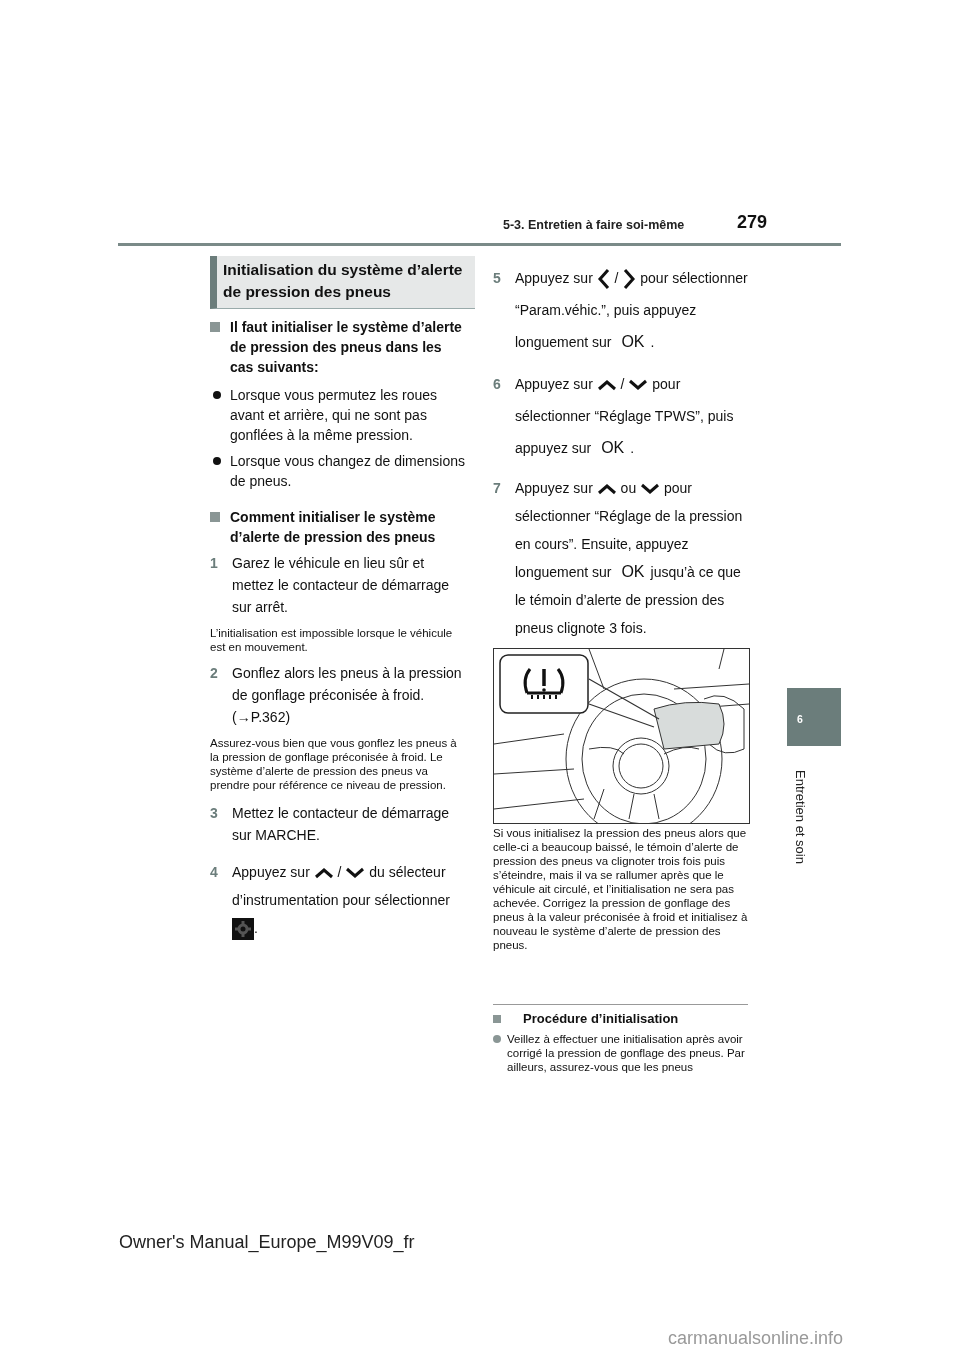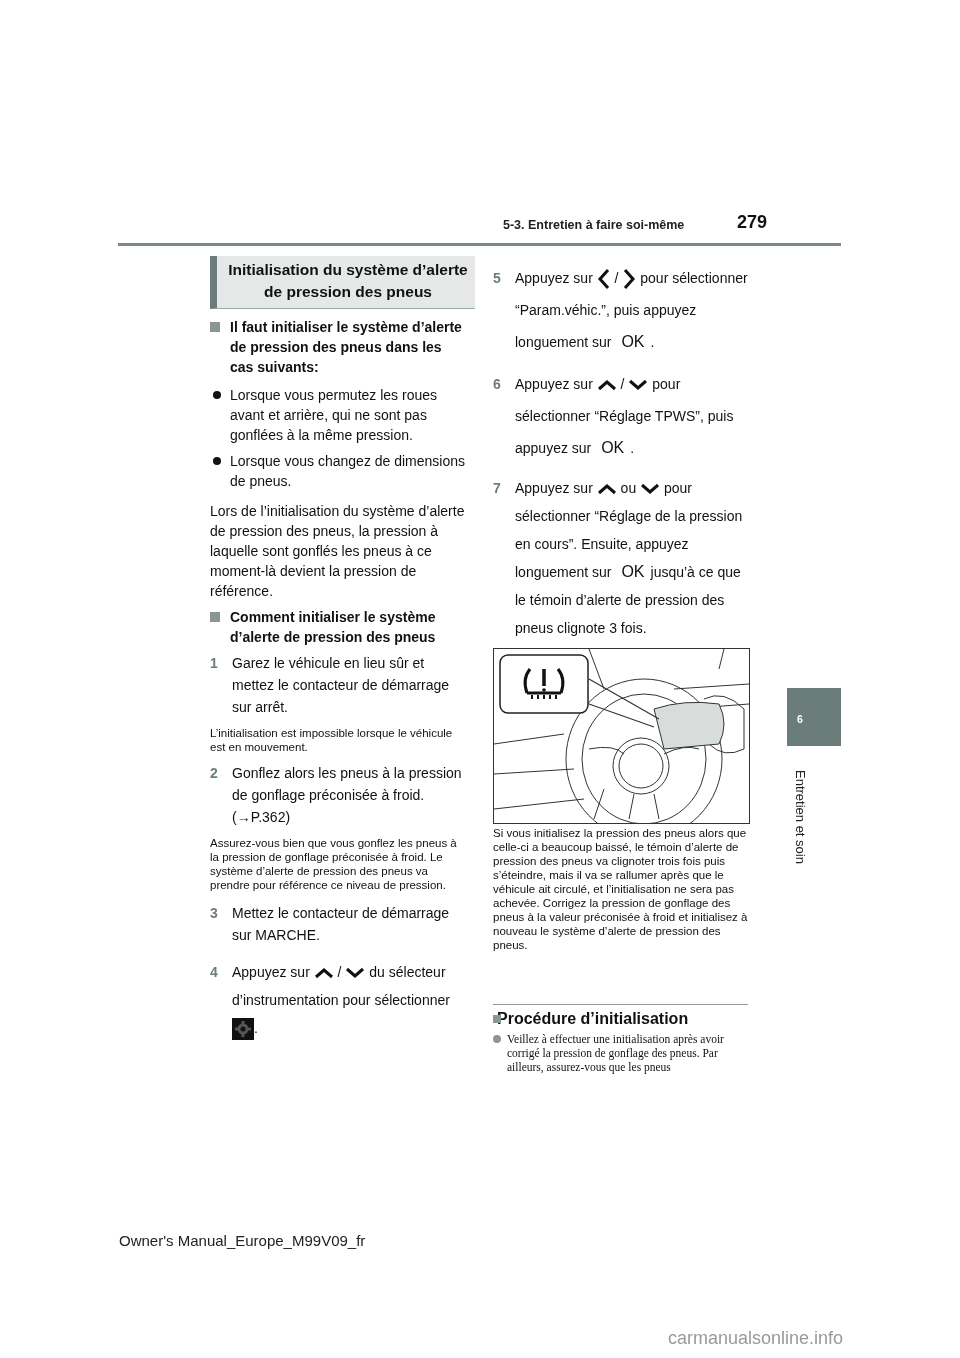--- a/index.html
+++ b/index.html
@@ -8,41 +8,41 @@
   .abs { position:absolute; }
   .hdr-section { left:503px; top:218px; font-size:12.5px; font-weight:bold; color:#222; }
   .hdr-page { left:737px; top:212px; font-size:18px; font-weight:bold; color:#111; }
   .hdr-rule { left:118px; top:243px; width:723px; height:3px; background:#7a8a88; }
   .tab-box { left:787px; top:688px; width:54px; height:58px; background:#6b7d7b; }
   .tab-num { position:absolute; left:10px; top:25px; color:#fff; font-size:10.5px; font-weight:bold; }
   .tab-vert { left:776px; top:770px; width:60px; height:110px; }
   .tab-vert span { position:absolute; left:0; top:0; transform-origin:0 0; transform:translate(32px,0) rotate(90deg);
      white-space:nowrap; font-size:13px; color:#222; }
   .title-box { left:210px; top:256px; width:258px; height:52px; background:#e6e8e8; border-left:7px solid #6b7d7b;
-     border-bottom:1px solid #9aa;text-align:center; }
+     border-bottom:1px solid #9aa; }
   .title-box div { position:absolute; left:6px; top:3px; font-weight:bold; font-size:15.5px; line-height:22px; color:#111; width:250px; }
   .col { position:absolute; font-size:14px; line-height:21px; color:#111; }
   .sq-head { position:relative; padding-left:20px; font-weight:bold; font-size:14px; line-height:20px; }
   .sq-head::before { content:""; position:absolute; left:0; top:5px; width:10px; height:10px; background:#8a9695; }
   .bul { position:relative; padding-left:20px; font-size:14px; line-height:20px; }
   .bul::before { content:""; position:absolute; left:3px; top:6px; width:8px; height:8px; border-radius:50%; background:#111; }
   .para { font-size:14px; line-height:20px; }
   .step { position:relative; padding-left:22px; font-size:14px; }
   .step .n { position:absolute; left:0; top:0; color:#6b7d7b; font-weight:bold; }
   .small { font-size:11.5px; line-height:14px; }
   .ico-chev { display:inline-block; vertical-align:middle; }
   .ok { font-size:16px; margin:0 6px; }
   .gear { display:inline-block; width:22px; height:22px; background:#111; vertical-align:middle; position:relative; }
   .figure { left:493px; top:648px; width:255px; height:174px; border:1px solid #333; background:#fff; overflow:hidden; }
   .sub-rule { left:493px; top:1004px; width:255px; height:1px; background:#999; }
-  .sq-small { position:relative; padding-left:4px; font-weight:bold; font-size:16px; line-height:14px; }
+  .sq-small { position:relative; padding-left:30px; font-weight:bold; font-size:13px; line-height:14px; }
   .sq-small::before { content:""; position:absolute; left:0; top:3px; width:8px; height:8px; background:#8a9695; }
-  .bul-small { position:relative; padding-left:14px; font-size:11.5px; line-height:14px;font-family:Liberation Serif, serif; }
+  .bul-small { position:relative; padding-left:14px; font-size:11.5px; line-height:14px; }
   .bul-small::before { content:""; position:absolute; left:0; top:3px; width:8px; height:8px; border-radius:50%; background:#8a9695; }
-  .footer { left:119px; top:1232px; font-size:15px; color:#222; }
+  .footer { left:119px; top:1232px; font-size:18px; color:#222; }
   .watermark { left:668px; top:1328px; font-size:18px; color:#999; }
 </style>
 </head>
 <body>
 
 <div class="abs hdr-section">5-3. Entretien à faire soi-même</div>
 <div class="abs hdr-page">279</div>
 <div class="abs hdr-rule"></div>
 
 <div class="abs tab-box">
@@ -57,21 +57,20 @@
 </div>
 
 <div class="col" style="left:210px; top:317px; width:258px;">
   <div class="sq-head">Il faut initialiser le système d’alerte de pression des pneus dans les cas suivants:</div>
   <div style="height:8px"></div>
   <div class="bul">Lorsque vous permutez les roues avant et arrière, qui ne sont pas gonflées à la même pression.</div>
   <div style="height:6px"></div>
   <div class="bul">Lorsque vous changez de dimensions de pneus.</div>
   <div style="height:6px"></div>
   <div style="height:4px"></div>
-  <div class="para">Lors de l’initialisation du système d’alerte de pression des pneus, la pression à laquelle sont gonflés les pneus à ce moment-là devient la pression de référence.</div>
   <div style="height:6px"></div>
   <div class="sq-head">Comment initialiser le système d’alerte de pression des pneus</div>
   <div style="height:5px"></div>
   <div class="step" style="line-height:22px;">
     <span class="n">1</span>
     <span>Garez le véhicule en lieu sûr et mettez le contacteur de démarrage sur arrêt.</span>
   </div>
   <div style="height:8px"></div>
   <div class="small">L’initialisation est impossible lorsque le véhicule est en mouvement.</div>
   <div style="height:8px"></div>

